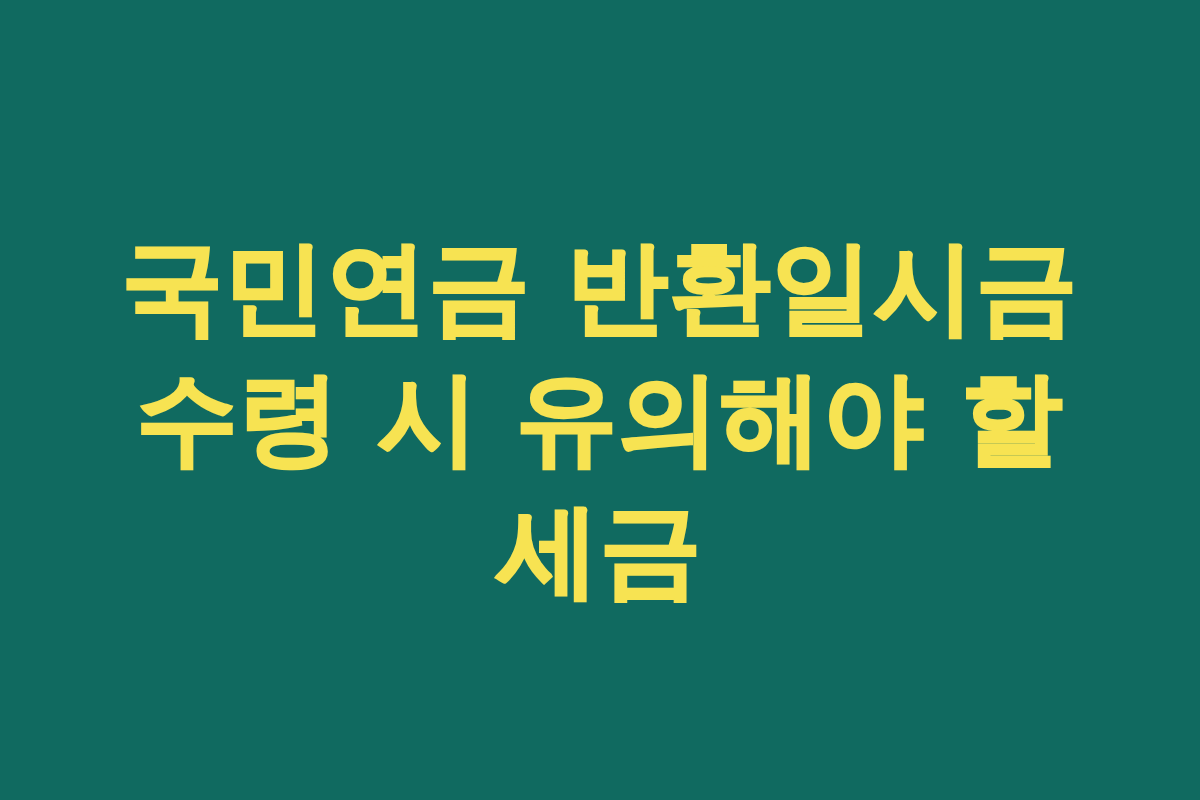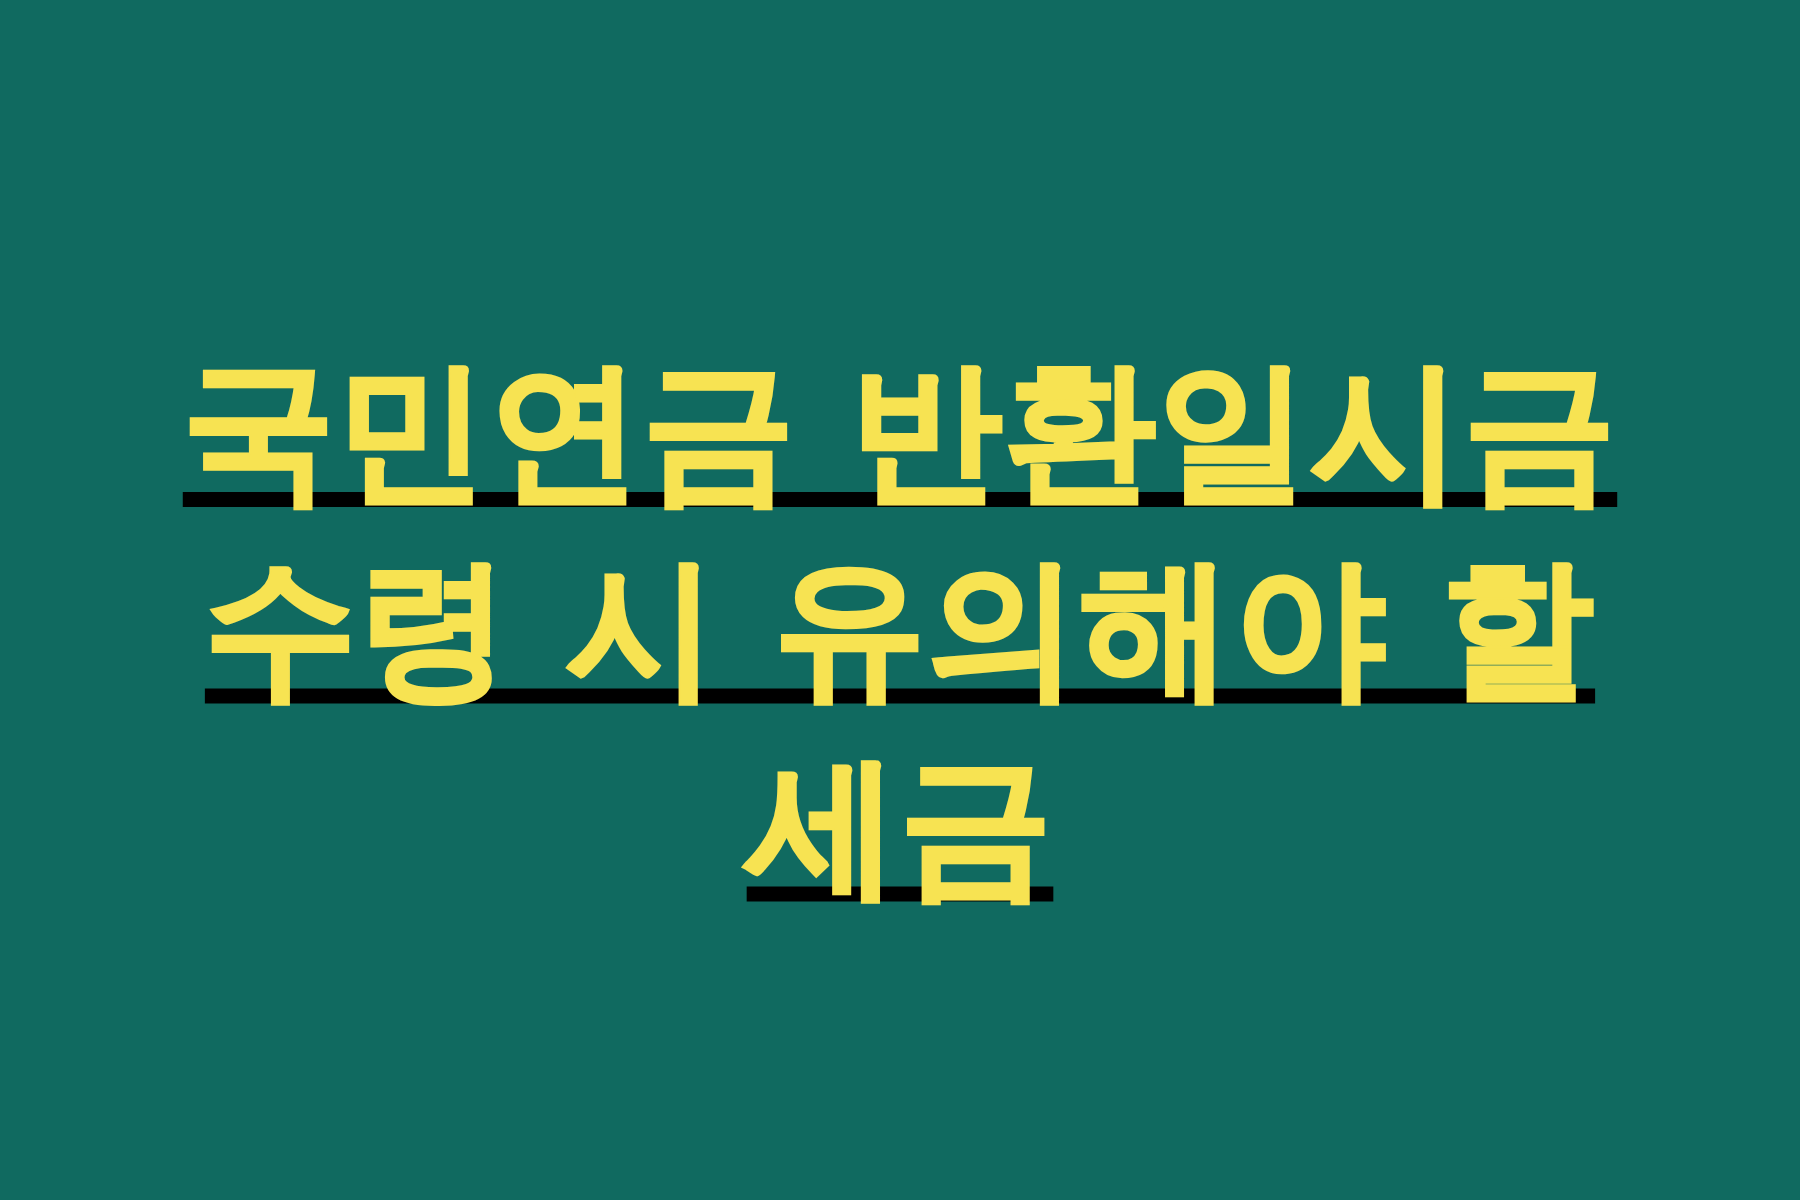--- a/index.html
+++ b/index.html
@@ -26,21 +26,20 @@
     background-color: #106a60;
     overflow: hidden;
   }
 
   .headline-block {
     width: 1010px;
     margin: 1px auto;
     text-align: center;
     
     transform: translateY(19px);
-    text-decoration: underline;
   }
 
   .headline {
     margin: 0;
     padding: 0;
     color: #f7e352;
     font-family: "DejaVu Sans", "Liberation Sans", sans-serif;
     font-size: 101px;
     font-weight: 700;
     line-height: 1.30;

